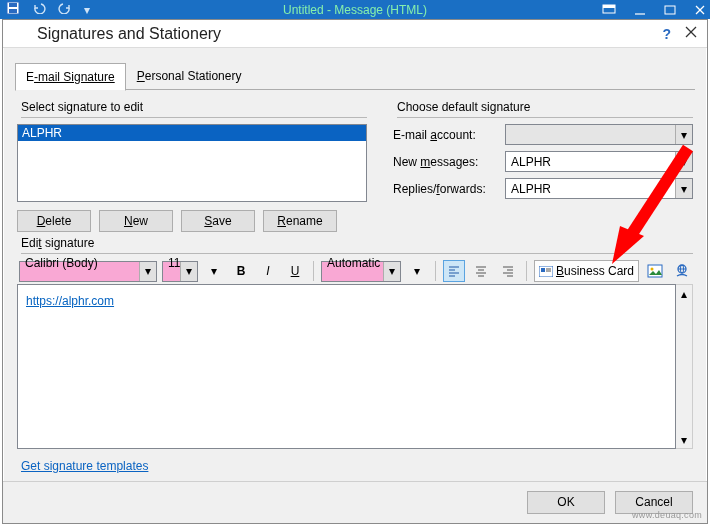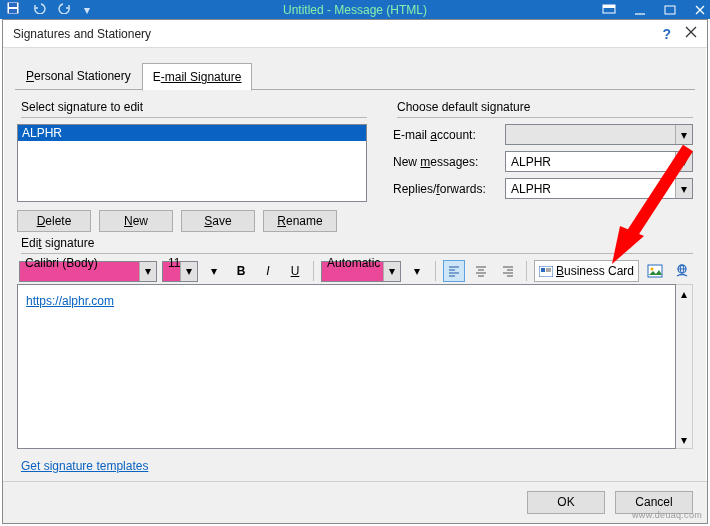--- a/index.html
+++ b/index.html
@@ -4,21 +4,21 @@
 <style>
   * { box-sizing: border-box; font-family: "Segoe UI", Tahoma, sans-serif; font-size: 12px; }
   body { margin: 0; background: #fff; width: 710px; height: 526px; overflow: hidden; position: relative; }
   .ribbon { background: #1a6fc4; height: 19px; display: flex; align-items: center; padding: 0 6px; color: #fff; position: relative; }
   .ribbon .qat { display: flex; gap: 12px; align-items: center; }
   .ribbon .title { position: absolute; left: 50%; transform: translateX(-50%); color: #86efac; font-size: 12px; }
   .ribbon .wincon { position: absolute; right: 4px; display: flex; gap: 18px; align-items: center; }
   .wincon svg { display:block; }
   .dialog { position: absolute; left: 2px; top: 19px; width: 706px; height: 505px; background: #f0f0f0; border: 1px solid #8a8a8a; box-shadow: 0 0 0 1px #fff inset; }
   .dialog-title { height: 28px; display: flex; align-items: center; padding: 0 10px; background: #fff; border-bottom: 1px solid #dcdcdc; }
-  .dialog-title .t { flex: 1; color: #222; font-size: 12px; }
+  .dialog-title .t { flex: 1; color: #222; font-size: 16px; margin-left: 24px; }
   .dialog-title .help { color: #2a6ac1; font-weight: bold; margin-right: 14px; cursor: pointer; font-size:14px;}
   .dialog-title .close { cursor: pointer; }
   .tabs { display:flex; padding: 14px 12px 0 12px; }
   .tab { padding: 6px 10px 6px 10px; border: 1px solid transparent; cursor: pointer; }
   .tab.active { background: #fff; border: 1px solid #acacac; border-bottom: 1px solid #f0f0f0; z-index: 2; position: relative; top:1px;}
   .tab u { text-decoration: underline; }
   .tabline { border-top: 1px solid #acacac; margin: -1px 12px 0 12px; }
   .panel { padding: 6px 14px 8px 14px; }
   .group-lbl { margin: 4px 0 3px 4px; }
   .hr { border-top: 1px solid #b8b8b8; margin-bottom: 6px; margin-left:4px;}
@@ -27,21 +27,21 @@
   .right { flex: 1; }
   .siglist { width: 350px; height: 78px; background: #fff; border: 1px solid #828790; overflow: auto; }
   .siglist .item { background: #0a63c2; color: #fff; padding: 1px 4px; }
   .btnrow { display: flex; gap: 8px; margin-top: 8px; }
   .btn { min-width: 74px; height: 22px; background: #e1e1e1; border: 1px solid #adadad; cursor: pointer; text-align:center; line-height:20px;}
   .field { display: grid; grid-template-columns: 108px 1fr; align-items: center; margin-bottom: 6px; gap:4px;}
   .combo { height: 21px; background: #fff; border: 1px solid #828790; display: flex; align-items: center; padding: 0 20px 0 5px; position: relative; }
   .combo.grey { background: #e5e5e5; }
   .combo .arrow { position: absolute; right: 0; top: 0; width: 17px; height: 19px; background: #e1e1e1; border-left: 1px solid #adadad; display:flex; align-items:center; justify-content:center;}
   .toolbar { display: flex; align-items: center; gap: 5px; margin: 4px 0 2px 2px;}
-  .combo2 { height: 21px; background: #ec4899; border: 1px solid #828790; display: flex; align-items: center; padding: 0 2px 16px 5px; position: relative; }
+  .combo2 { height: 21px; background: #f9a8d4; border: 1px solid #828790; display: flex; align-items: center; padding: 0 2px 16px 5px; position: relative; }
   .combo2 .arrow { width: 17px; height: 19px; background: #e1e1e1; border-left:1px solid #adadad; display:flex; align-items:center; justify-content:center; position:absolute; right:0; top:0;}
   .fontname { width: 138px; }
   .fontsize { width: 36px; }
   .auto { width: 80px; }
   .tbtn { width: 22px; height: 22px; border: 1px solid transparent; display:flex; align-items:center; justify-content:center; cursor:pointer;}
   .tbtn.active { background:#cde6f7; border:1px solid #5aa3e0;}
   .vsep { width:1px; height:20px; background:#c0c0c0; margin:0 2px;}
   .editor-wrap { display:flex; }
   .editor { flex:1; background:#fff; border:1px solid #828790; height:165px; padding:6px 8px; font-family: "Segoe Script", "Comic Sans MS", cursive; font-size: 16px; }
   .editor a { color:#0563c1; text-decoration: underline; }
@@ -107,22 +107,22 @@
   <div class="dialog-title">
     <div class="t">Signatures and Stationery</div>
     <div class="help">?</div>
     <div class="close"><svg width="12" height="12">
           <line x1="1" y1="1" x2="11" y2="11" stroke="#333" stroke-width="1.2"></line>
           <line x1="11" y1="1" x2="1" y2="11" stroke="#333" stroke-width="1.2"></line>
         </svg></div>
   </div>
 
   <div class="tabs">
+    <div class="tab active"><span>E</span><u>-mail Signature</u></div>
     <div class="tab"><u>P</u><span>ersonal Stationery</span></div>
-    <div class="tab active"><span>E</span><u>-mail Signature</u></div>
   </div>
   <div class="tabline"></div>
 
   <div class="panel">
     <div class="row2">
 
       <div class="left">
         <div class="group-lbl">Select signature to edit</div>
         <div class="hr"></div>
         <div class="siglist">

